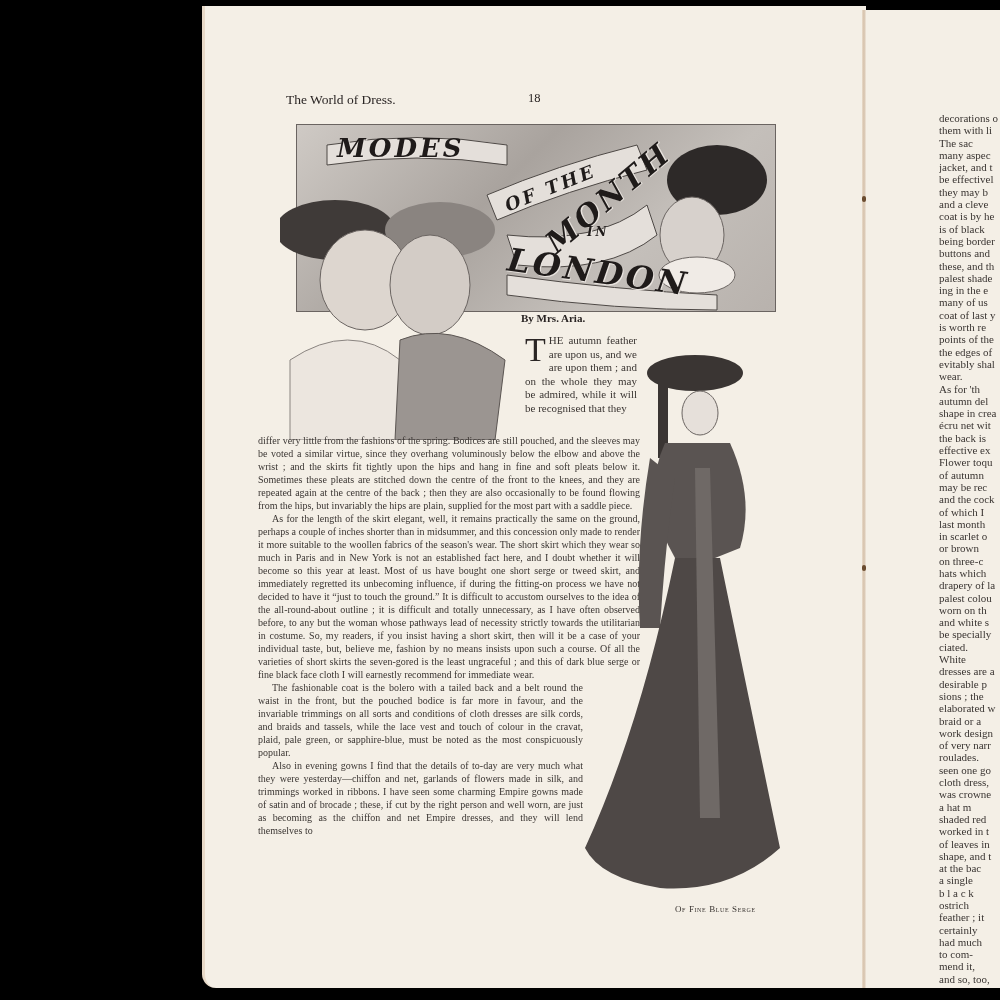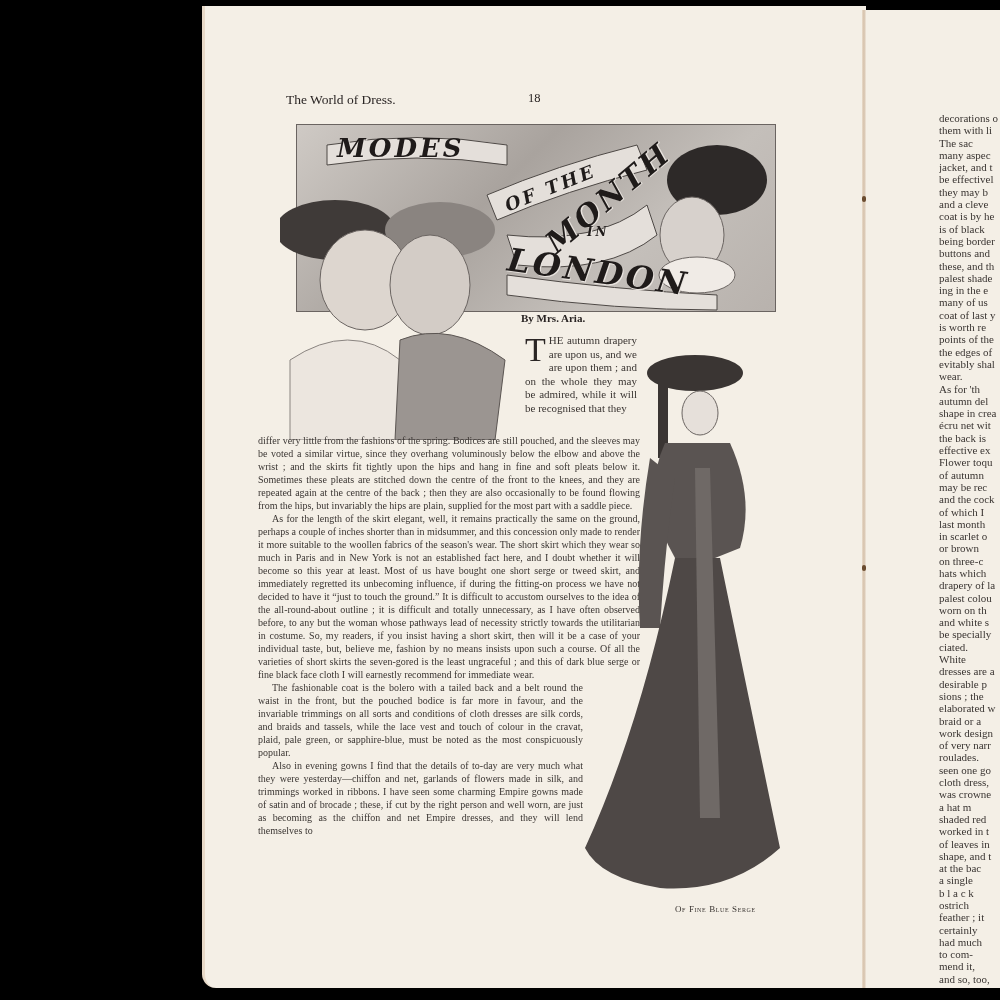--- a/index.html
+++ b/index.html
@@ -105,21 +105,21 @@
     <ellipse cx="150" cy="125" rx="40" ry="50" fill="#d3ccc6" stroke="#6b6562"></ellipse>
     <path d="M10 200 Q70 160 120 200 L120 280 L10 280 Z" fill="#ece6df" stroke="#8a8480"></path>
     <path d="M120 180 Q170 160 225 200 L215 280 L115 280 Z" fill="#9b9591" stroke="#5b5552"></path>
   </svg>
 </div>
 
 <div class="byline">By Mrs. Aria.</div>
 
 <div class="intro">
   <span class="dropcap">T</span>
-  <span>HE autumn drapery are upon us, and we are upon them ; and on the whole they may be admired, while it will be recognised that they</span>
+  <span>HE autumn feather are upon us, and we are upon them ; and on the whole they may be admired, while it will be recognised that they</span>
 </div>
 
 <div class="body-text">
   <p class="first">differ very little from the fashions of the spring. Bodices are still pouched, and the sleeves may be voted a similar virtue, since they overhang voluminously below the elbow and above the wrist ; and the skirts fit tightly upon the hips and hang in fine and soft pleats below it. Sometimes these pleats are stitched down the centre of the front to the knees, and they are repeated again at the centre of the back ; then they are also occasionally to be found flowing from the hips, but invariably the hips are plain, supplied for the most part with a saddle piece.</p>
   <p>As for the length of the skirt elegant, well, it remains practically the same on the ground, perhaps a couple of inches shorter than in midsummer, and this concession only made to render it more suitable to the woollen fabrics of the season's wear. The short skirt which they wear so much in Paris and in New York is not an established fact here, and I doubt whether it will become so this year at least. Most of us have bought one short serge or tweed skirt, and immediately regretted its unbecoming influence, if during the fitting-on process we have not decided to have it “just to touch the ground.” It is difficult to accustom ourselves to the idea of the all-round-about outline ; it is difficult and totally unnecessary, as I have often observed before, to any but the woman whose pathways lead of necessity strictly towards the utilitarian in costume. So, my readers, if you insist having a short skirt, then will it be a case of your individual taste, but, believe me, fashion by no means insists upon such a course. Of all the varieties of short skirts the seven-gored is the least ungraceful ; and this of dark blue serge or fine black face cloth I will earnestly recommend for immediate wear.</p>
   <p class="col-narrow">The fashionable coat is the bolero with a tailed back and a belt round the waist in the front, but the pouched bodice is far more in favour, and the invariable trimmings on all sorts and conditions of cloth dresses are silk cords, and braids and tassels, while the lace vest and touch of colour in the cravat, plaid, pale green, or sapphire-blue, must be noted as the most conspicuously popular.</p>
   <p class="col-narrow">Also in evening gowns I find that the details of to-day are very much what they were yesterday—chiffon and net, garlands of flowers made in silk, and trimmings worked in ribbons. I have seen some charming Empire gowns made of satin and of brocade ; these, if cut by the right person and well worn, are just as becoming as the chiffon and net Empire dresses, and they will lend themselves to</p>
 </div>
 
 <div class="figure">

